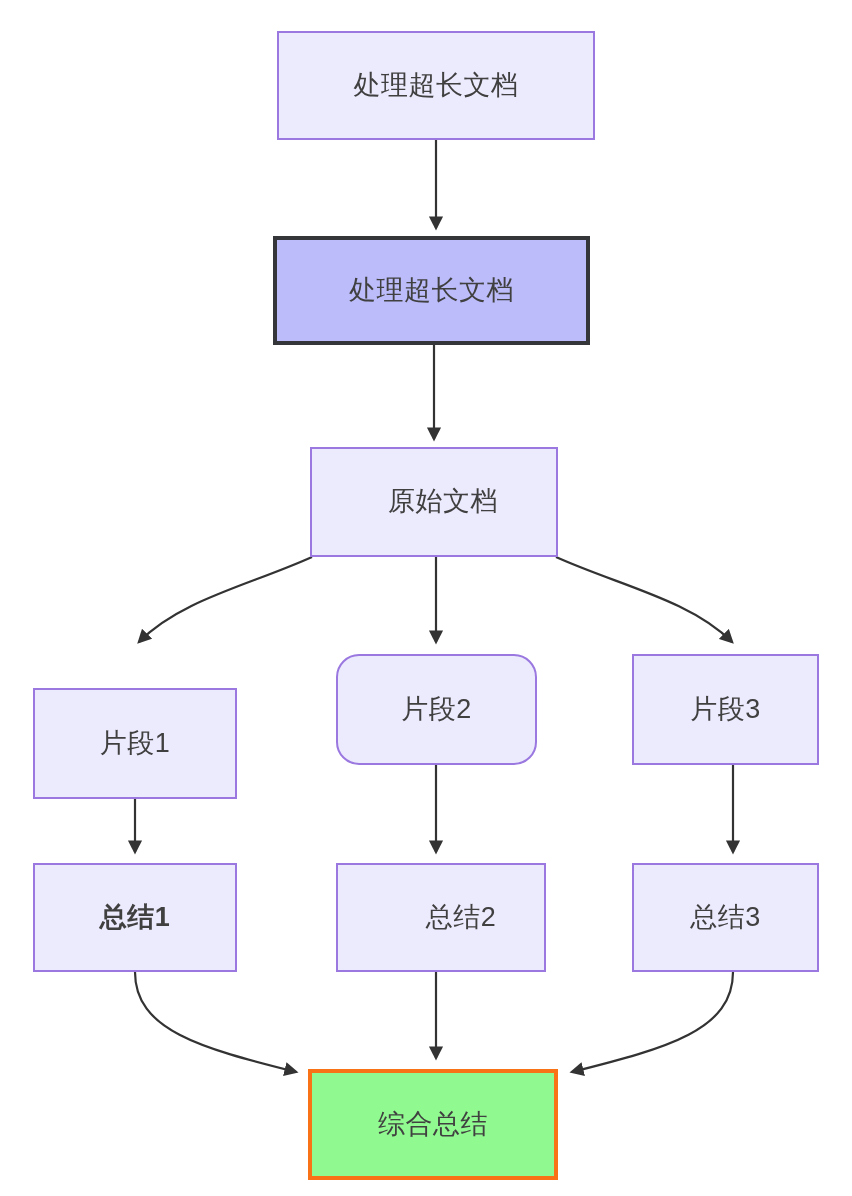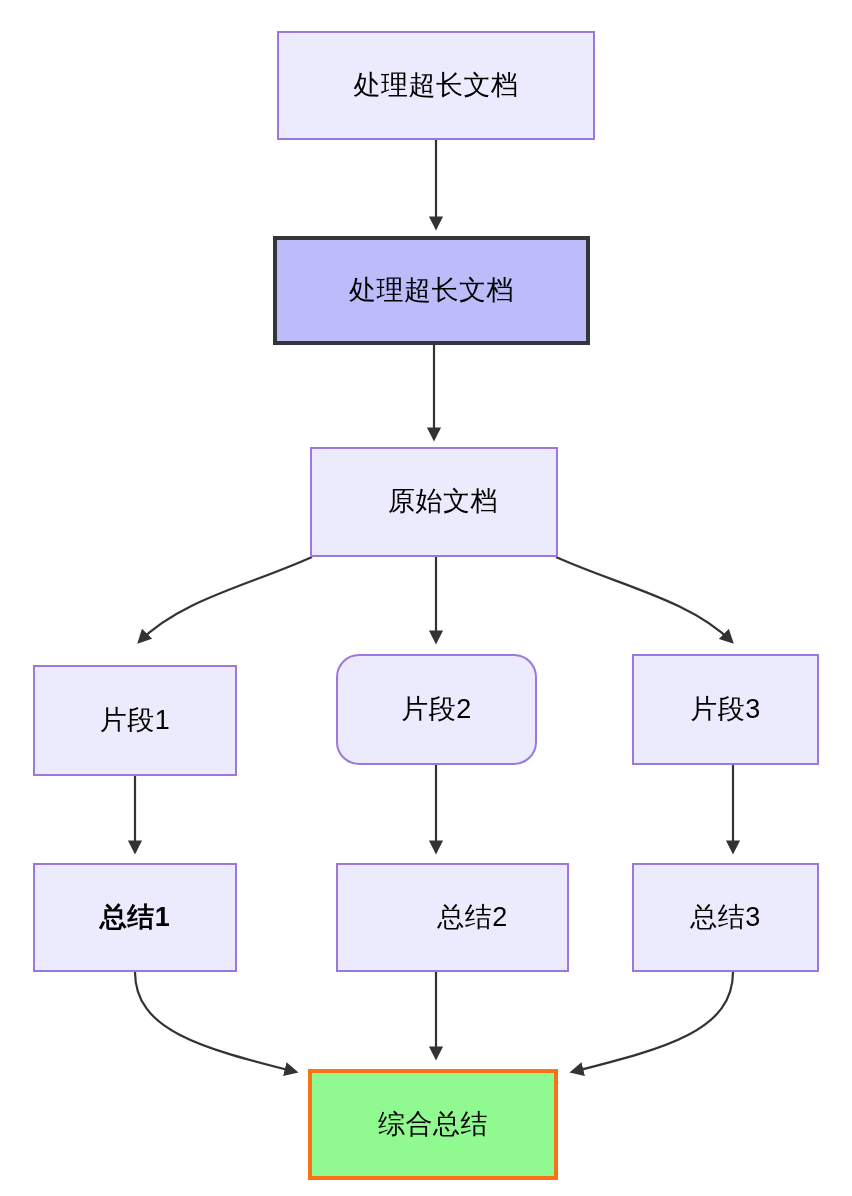--- a/index.html
+++ b/index.html
@@ -11,21 +11,21 @@
     overflow:hidden;
   }
   #stage{position:relative;width:852px;height:1196px;background:#ffffff;}
   #edges{position:absolute;left:0;top:0;width:852px;height:1196px;}
   .node{
     position:absolute;
     box-sizing:border-box;
     display:flex;align-items:center;justify-content:center;
     text-align:center;
     line-height:1.25;
-    color:#000000;
+    color:#404040;
     letter-spacing:0.5px;
     white-space:nowrap;
     user-select:none;
   }
   .node .label{display:block;}
   .node-plain{
     background:#ECEAFD;
     border:2px solid #9A78E0;
     font-size:27px;
   }
@@ -69,33 +69,33 @@
   <div id="node-layer">
       <div class="node node-plain" style="left: 277px; top: 31px; width: 318px; height: 109px;">
         <span class="label">处理超长文档</span>
       </div>
       <div class="node node-strong" style="left: 273px; top: 236px; width: 317px; height: 109px;">
         <span class="label">处理超长文档</span>
       </div>
       <div class="node node-plain" style="left: 310px; top: 447px; width: 248px; height: 110px; padding-left: 18px;">
         <span class="label">原始文档</span>
       </div>
-      <div class="node node-plain" style="left: 33px; top: 665px; width: 204px; height: 111px;">
+      <div class="node node-plain" style="left: 33px; top: 688px; width: 204px; height: 111px;">
         <span class="label">片段1</span>
       </div>
       <div class="node node-plain" style="left: 336px; top: 654px; width: 201px; height: 111px; border-radius: 23px;">
         <span class="label">片段2</span>
       </div>
       <div class="node node-plain" style="left: 632px; top: 654px; width: 187px; height: 111px;">
         <span class="label">片段3</span>
       </div>
       <div class="node node-plain" style="left: 33px; top: 863px; width: 204px; height: 109px; font-weight: bold;">
         <span class="label">总结1</span>
       </div>
-      <div class="node node-plain" style="left: 336px; top: 863px; width: 233px; height: 109px; padding-left: 40px;">
+      <div class="node node-plain" style="left: 336px; top: 863px; width: 210px; height: 109px; padding-left: 40px;">
         <span class="label">总结2</span>
       </div>
       <div class="node node-plain" style="left: 632px; top: 863px; width: 187px; height: 109px;">
         <span class="label">总结3</span>
       </div>
       <div class="node node-final" style="left: 308px; top: 1069px; width: 250px; height: 111px;">
         <span class="label">综合总结</span>
       </div>
     </div>
 

